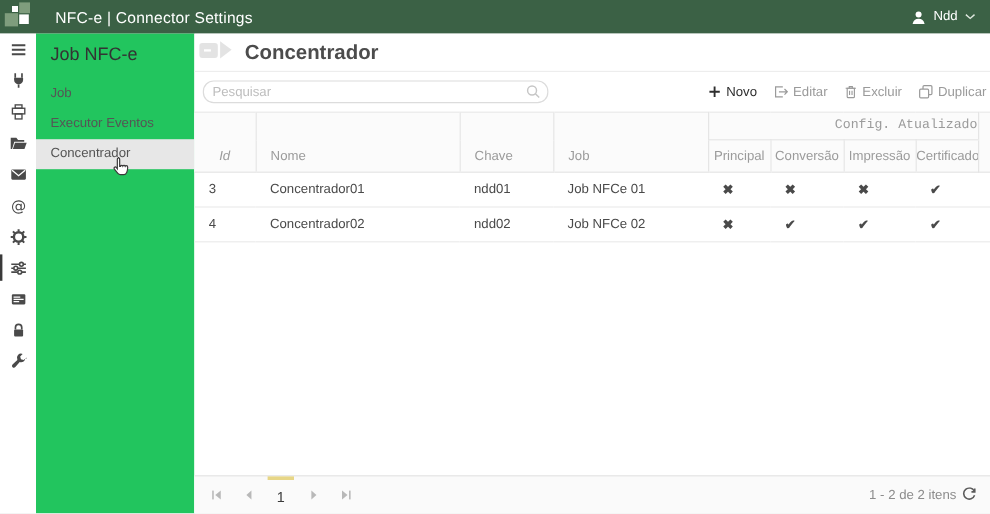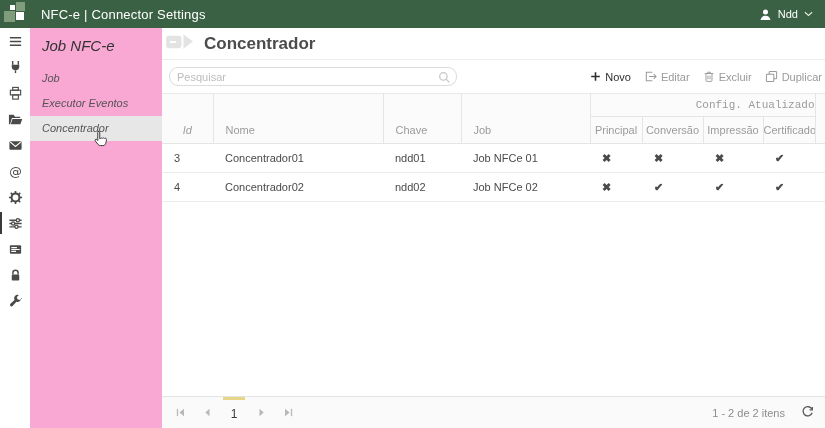--- a/index.html
+++ b/index.html
@@ -12,32 +12,32 @@
   .topbar {
     position:absolute; top:0; left:0; right:0; height:28px;
     background:#3b6145; color:#fff; display:flex; align-items:center;
   }
   .logo { position:relative; width:32px; height:28px; flex:0 0 auto; }
   .logo i { position:absolute; display:block; }
   .logo .sq1 { left:10px; top:5px;  width:5px;  height:5px;  background:#fff; }
   .logo .sq2 { left:16px; top:2px;  width:9px;  height:9px;  background:#7f9d7d; }
   .logo .sq3 { left:4px;  top:11px; width:11px; height:11px; background:#7f9d7d; }
   .logo .sq4 { left:16px; top:12px; width:8px;  height:8px;  background:#fff; }
-  .topbar-title { font-size:13px; margin-left:9px; letter-spacing:.2px; }
+  .topbar-title { font-size:13px; margin-left:14px; letter-spacing:.2px; }
   .topbar-right { margin-left:auto; margin-right:12px; display:flex; align-items:center; gap:6px; font-size:11px; cursor:pointer; }
   .topbar-right svg { display:block; }
 
   
   .rail { position:absolute; top:28px; left:0; width:30px; bottom:0; background:#fff; }
   .rail-item { position:relative; height:26px; display:flex; align-items:center; justify-content:center; cursor:pointer; }
   .rail-item svg { width:15px; height:15px; display:block; }
   .rail-item.active::before { content:""; position:absolute; left:0; top:2px; bottom:2px; width:2px; background:#3a3a3a; }
 
   
-  .sidenav { position:absolute; top:28px; left:30px; width:132px; bottom:0; background:#f9a8d4;font-style:italic; }
+  .sidenav { position:absolute; top:28px; left:30px; width:132px; bottom:0; background:#22c55e; }
   .sidenav-title { font-size:15px; color:#333; padding:9px 0 12px 12px; }
   .sidenav-item { height:25px; line-height:25px; padding-left:12px; font-size:11px; color:#555; cursor:pointer; }
   .sidenav-item.selected { background:#e7e7e7; }
 
   
   .main { position:absolute; top:28px; left:162px; width:663px; bottom:0; background:#fff; }
   .page-header { height:31px; border-bottom:1px solid #ededed; display:flex; align-items:center; }
   .page-header-icon { margin:2px 6px 0 3px; }
   .page-title { font-size:17px; font-weight:bold; color:#4c4c4c; }
 
@@ -76,21 +76,21 @@
   .pager {
     position:absolute; left:0; right:0; bottom:0; height:31px; background:#fafafa;
     border-top:1px solid #e4e4e4; display:flex; align-items:center; font-size:11px; color:#999;
   }
   .pg-btn { width:22px; height:31px; display:flex; align-items:center; justify-content:center; margin-left:5px; cursor:pointer; box-sizing:border-box; }
   .pg-btn:first-child { margin-left:7px; }
   .pg-current {
     width:22px; height:31px; margin-left:5px; display:flex; align-items:center; justify-content:center;
     border-top:3px solid #e7d687; box-sizing:border-box; color:#3a3a3a; font-size:12px; cursor:pointer;
   }
-  .pager-right { margin-left:auto; display:flex; align-items:center; gap:16px; margin-right:11px; color:#8c8c8c; }
+  .pager-right { margin-left:auto; display:flex; align-items:center; gap:4px; margin-right:11px; color:#8c8c8c; }
   .pager-right svg { display:block; cursor:pointer; }
 
   
   .cursor { position:absolute; left:92px; top:130px; z-index:50; pointer-events:none; }
 </style>
 </head>
 <body>
 
 <div class="screen">
 

